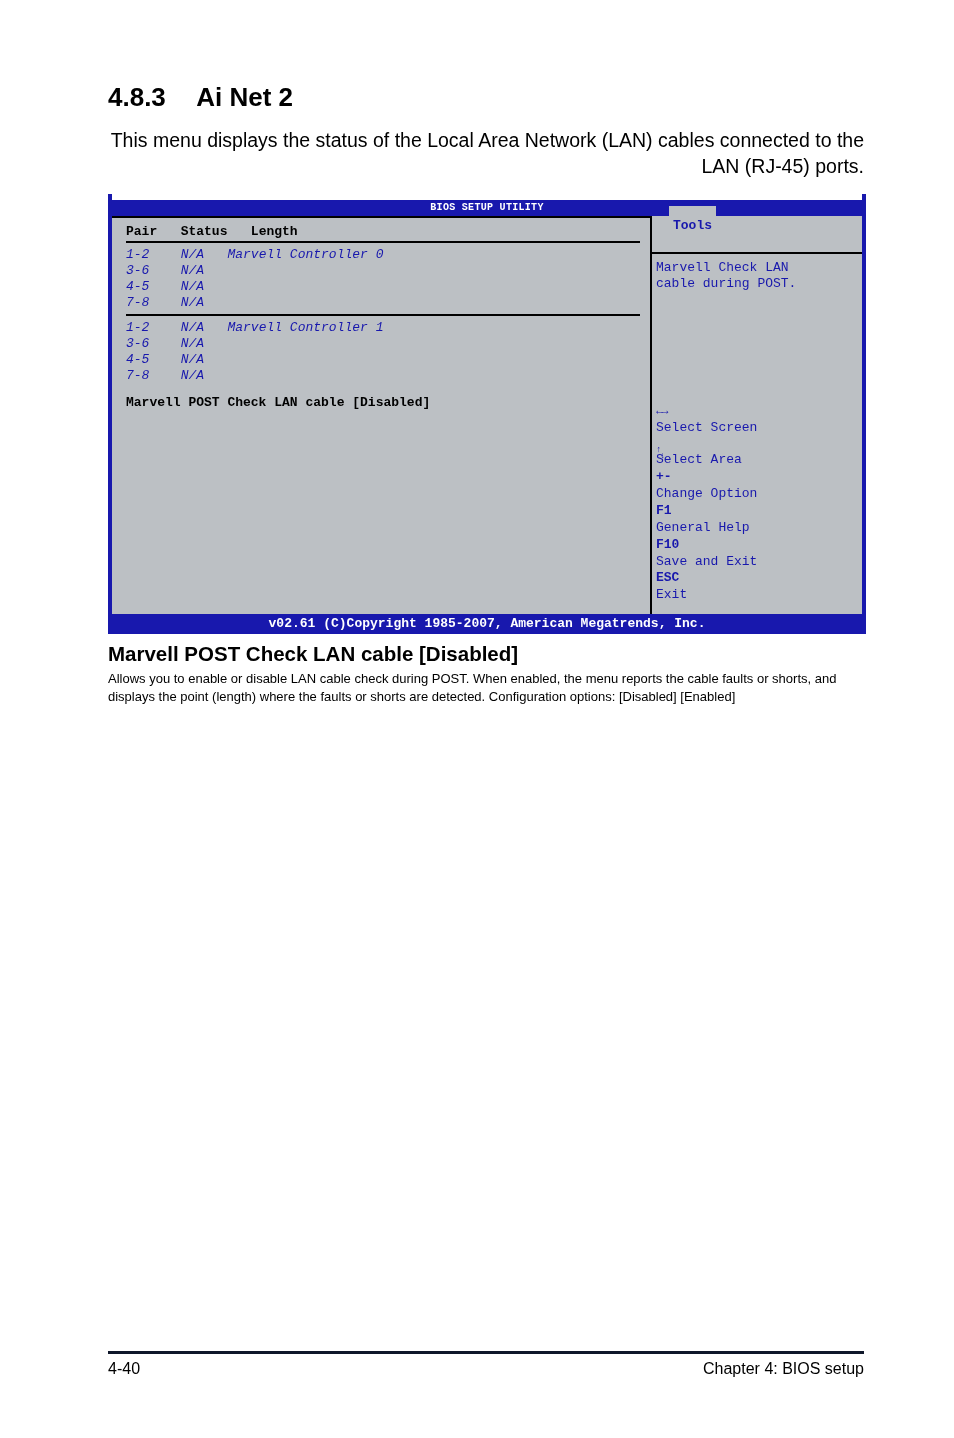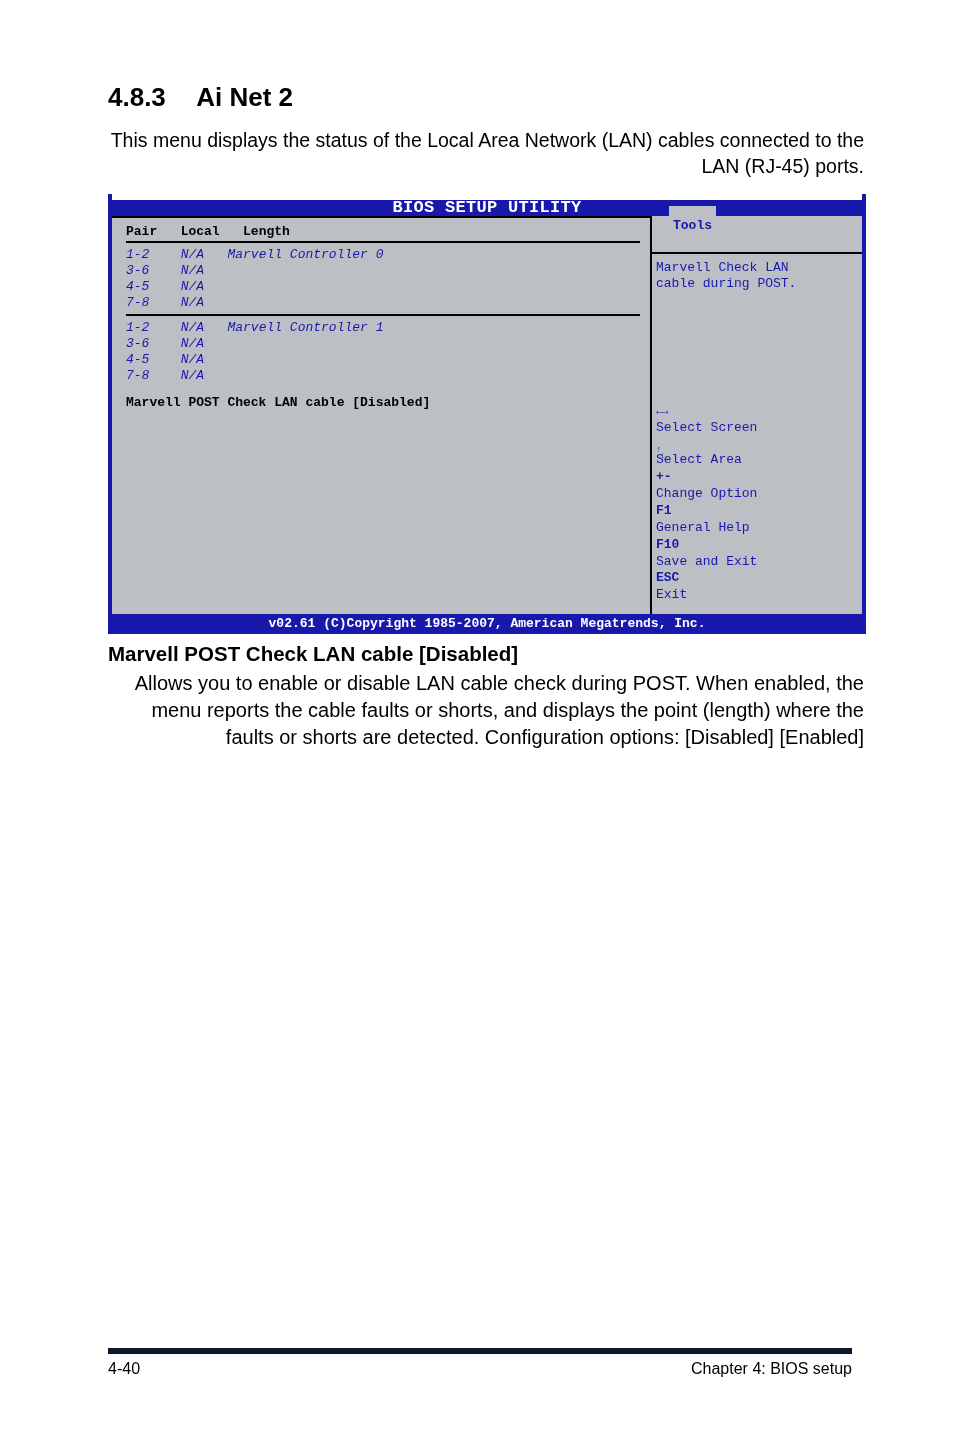--- a/index.html
+++ b/index.html
@@ -3,21 +3,21 @@
 <meta charset="utf-8">
 <style>
   * { margin: 0; padding: 0; box-sizing: border-box; }
   html, body { width: 954px; height: 1438px; background: #fff; font-family: Arial, Helvetica, sans-serif; color: #000; }
   .page { padding: 82px 90px 0 108px; }
   .sec-num { font-size: 26px; font-weight: bold; display: inline-block; margin-right: 26px; }
   .sec-title { font-size: 26px; font-weight: bold; display: inline-block; }
   .intro { font-size: 19.5px; margin-top: 14px; line-height: 1.35; text-align: right; }
   .bios-wrap { margin-top: 14px; width: 758px; }
   .bios-top { position: relative; height: 22px; }
-  .bios-top-bar { position: absolute; left: 0; right: 0; top: 6px; height: 16px; background: #1818ad; color: #fff; font-family: "Courier New", monospace; font-weight: bold; font-size: 17px; text-align: center; line-height: 16px; letter-spacing: 0.3px; }
+  .bios-top-bar { position: absolute; left: 0; right: 0; top: 6px; height: 16px; background: #1818ad; color: #fff; font-family: "Courier New", monospace; font-weight: bold; font-size: 10px; text-align: center; line-height: 16px; letter-spacing: 0.3px; }
   .bios-top-left { position: absolute; left: 0; top: 0; width: 4px; height: 22px; background: #1818ad; }
   .bios-top-right { position: absolute; right: 0; top: 0; width: 4px; height: 22px; background: #1818ad; }
   .bios-tab { position: absolute; right: 150px; top: 12px; background: #bcc0c4; color: #1818ad; font-family: "Courier New", monospace; font-weight: bold; font-size: 13px; padding: 12px 4px; height: 16px; line-height: 16px; }
   .bios-body { display: flex; border-left: 4px solid #1818ad; border-right: 4px solid #1818ad; background: #bcc0c4; font-family: "Courier New", monospace; font-size: 13px; }
   .bios-left { flex: 1 1 auto; padding: 6px 10px 10px 14px; border-top: 2px solid #000; border-right: 2px solid #000; }
   .bios-right { width: 210px; padding: 6px 10px 10px 4px; border-top: 2px solid #000; color: #1818ad; margin-top: 36px; }
   .hdr-row { font-weight: bold; color: #000; white-space: pre; margin-bottom: 2px; }
   .hr { border: none; border-top: 2px solid #000; margin: 2px 0 4px 0; }
   .data-row { color: #1818ad; white-space: pre; line-height: 1.25; font-style: italic; }
   .setting-row { font-weight: bold; color: #000; white-space: pre; margin-top: 10px; }
@@ -26,43 +26,43 @@
   .hint-row { display: flex; flex-direction: column; }
   .hint-key { width: 42px; font-weight: bold; color: #1818ad; }
   .hint-key.arrows { letter-spacing: -2px; font-size: 12px; }
   .hint-key .arrow-lr::before { content: "←→"; }
   .hint-key .arrow-ud { position: relative; display: inline-block; width: 10px; }
   .hint-key .arrow-ud::before { content: "↑"; position: absolute; top: -2px; left: 0; font-size: 9px; }
   .hint-key .arrow-ud::after { content: "↓"; position: absolute; top: 4px; left: 4px; font-size: 9px; }
   .hint-txt { color: #1818ad; }
   .bios-footer { background: #1818ad; color: #fff; font-family: "Courier New", monospace; font-weight: bold; font-size: 13px; text-align: center; padding: 2px 0 3px 0; border-left: 4px solid #1818ad; border-right: 4px solid #1818ad; }
   .sub-head { font-size: 20.5px; font-weight: bold; margin-top: 8px; }
-  .sub-body { font-size: 20px; margin-top: 4px; line-height: 1.35; text-align: right; }
-  .page-footer { position: absolute; bottom: 60px; left: 108px; right: 102px; border-top: 6px solid #0f172a; padding-top: 6px; font-size: 16px; display: flex; justify-content: space-between; }
+  .sub-body { font-size: 13px; margin-top: 4px; line-height: 1.35; }
+  .page-footer { position: absolute; bottom: 60px; left: 108px; right: 90px; border-top: 3px solid #0f172a; padding-top: 6px; font-size: 16px; display: flex; justify-content: space-between; }
 </style>
 </head>
 <body>
 
 <div class="page">
   <div>
     <span class="sec-num">4.8.3</span>
     <span class="sec-title">Ai Net 2</span>
   </div>
   <p class="intro">This menu displays the status of the Local Area Network (LAN) cables connected to the LAN (RJ-45) ports.</p>
 
   <div class="bios-wrap">
     <div class="bios-top">
       <div class="bios-top-left"></div>
       <div class="bios-top-bar">BIOS SETUP UTILITY</div>
       <div class="bios-top-right"></div>
       <div class="bios-tab">Tools</div>
     </div>
     <div class="bios-body">
       <div class="bios-left">
-        <div class="hdr-row"><span>Pair</span>   <span>Local</span>   <span>Length</span></div>
+        <div class="hdr-row"><span>Pair</span>   <span>Status</span>   <span>Length</span></div>
         <hr class="hr">
         <div class="data-row"><span>1-2</span>    <span>N/A</span>   <span>Marvell Controller 0</span></div>
         <div class="data-row"><span>3-6</span>    <span>N/A</span></div>
         <div class="data-row"><span>4-5</span>    <span>N/A</span></div>
         <div class="data-row"><span>7-8</span>    <span>N/A</span></div>
         <hr class="hr">
         <div class="data-row"><span>1-2</span>    <span>N/A</span>   <span>Marvell Controller 1</span></div>
         <div class="data-row"><span>3-6</span>    <span>N/A</span></div>
         <div class="data-row"><span>4-5</span>    <span>N/A</span></div>
         <div class="data-row"><span>7-8</span>    <span>N/A</span></div>

